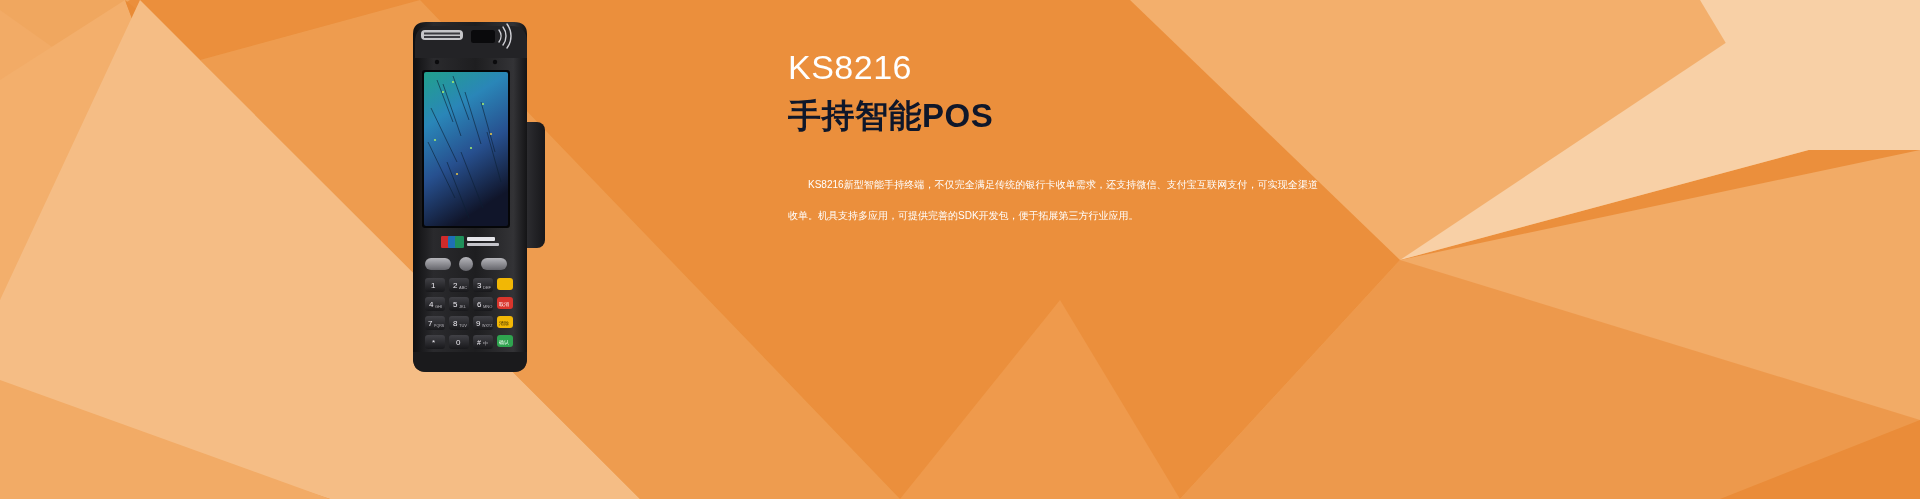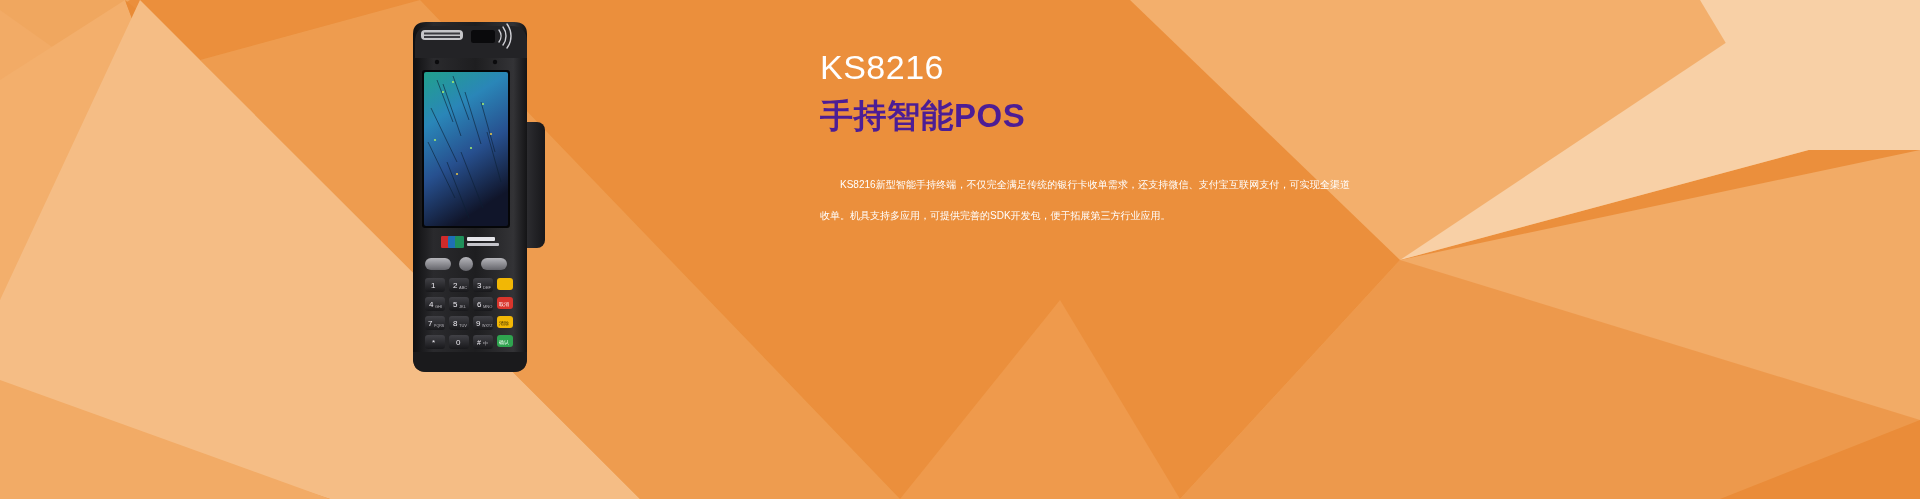--- a/index.html
+++ b/index.html
@@ -38,36 +38,36 @@
     position: absolute;
     left: 395px;
     top: 12px;
     width: 175px;
     height: 380px;
   }
   .device-svg { display: block; width: 175px; height: 380px; }
 
   .text-col {
     position: absolute;
-    left: 820px;
+    left: 788px;
     top: 46px;
     width: 540px;
   }
   .model-name {
     font-size: 34px;
     font-weight: 400;
     color: #ffffff;
     letter-spacing: 0.5px;
     line-height: 1.25;
     margin: 0;
   }
   .product-title {
     font-size: 33px;
     font-weight: bold;
-    color: #4c1d95;
+    color: #0f172a;
     letter-spacing: 0.5px;
     line-height: 1.3;
     margin: 6px 0 4px 0;
   }
   .description {
     margin: 32px 0 0 0;
     font-size: 10px;
     line-height: 31px;
     color: #ffffff;
     text-align: justify;

